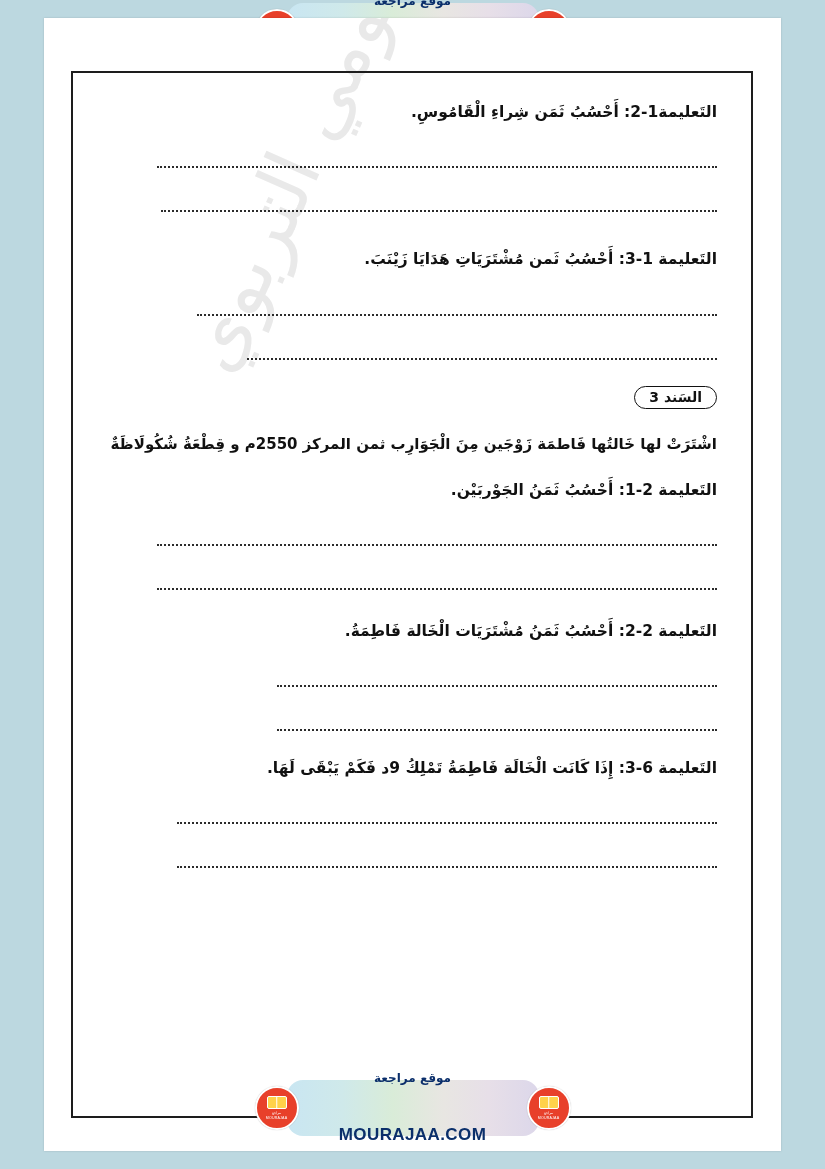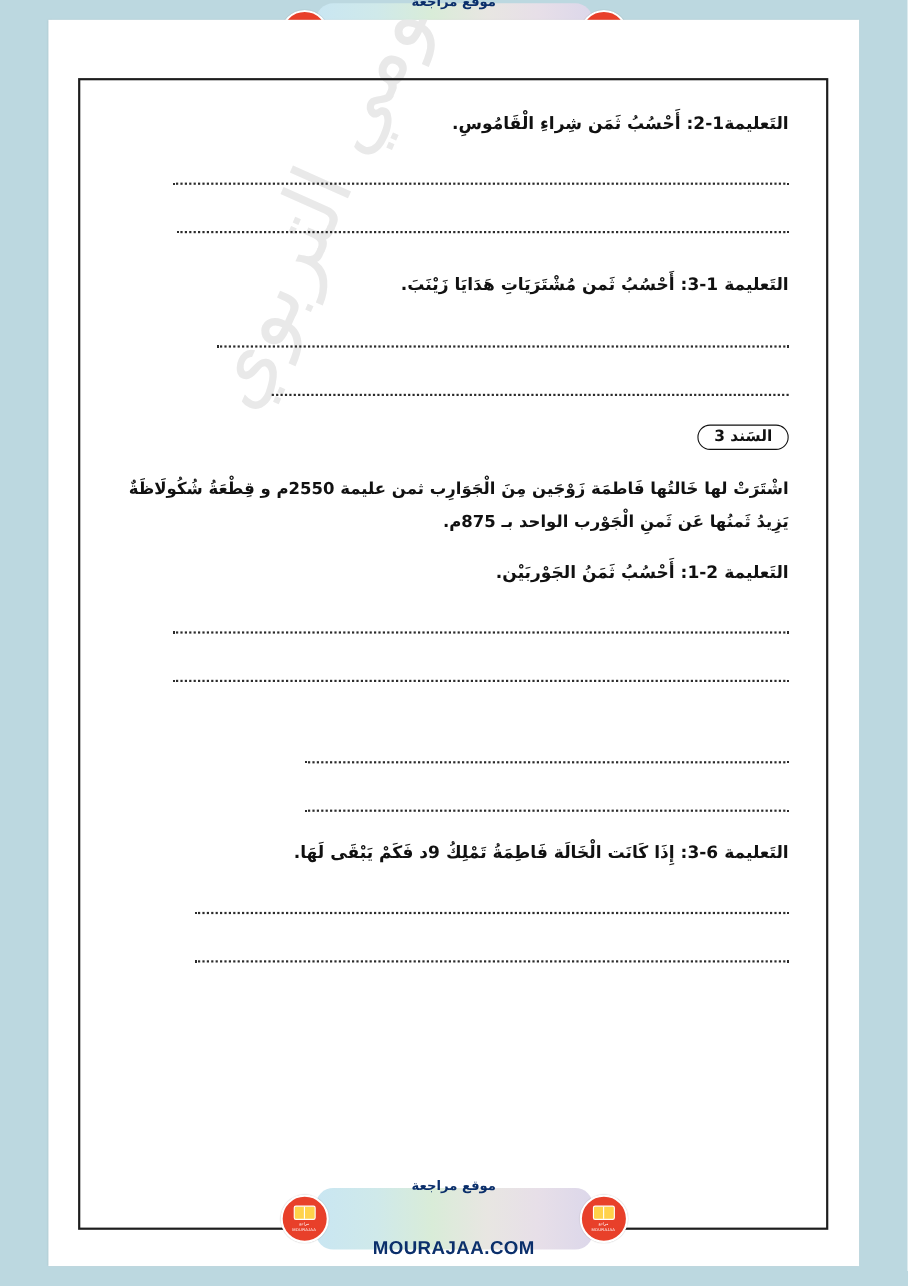--- a/index.html
+++ b/index.html
@@ -247,36 +247,36 @@
         <div class="dots w-xshort"></div>
       </div>
 
       <div class="sp-26"></div>
 
       <div class="pill-row">
         <span class="pill">السَند 3</span>
       </div>
       <div class="sp-20"></div>
       <p class="body-text">
-        <span>اشْتَرَتْ لها خَالتُها فَاطمَة زَوْجَين مِنَ الْجَوَارِب ثمن عليمة 2550م و قِطْعَةُ شُكُولَاظَةٌ</span>
-        <span class="l2">يَزِيدُ ثَمنُها عَن ثَمنِ الْجَوْرب الواحد  بـ 875م.</span>
+        <span>اشْتَرَتْ لها خَالتُها فَاطمَة زَوْجَين مِنَ الْجَوَارِب ثمن المركز 2550م و قِطْعَةُ شُكُولَاظَةٌ</span>
       </p>
 
       <div class="sp-20"></div>
 
       <p class="q">التَعليمة 2-1: أَحْسُبُ ثَمَنُ الجَوْربَيْن.</p>
       <div class="sp-42"></div>
       <div class="ans-group">
         <div class="dots w-full"></div>
         <div class="sp-42"></div>
         <div class="dots w-full"></div>
       </div>
 
       <div class="sp-30"></div>
 
+      <p class="q">التَعليمة 2-2: أَحْسُبُ ثَمَنُ مُشْتَرَيَات الْخَالة فَاطِمَةُ.</p>
       <div class="sp-42"></div>
       <div class="ans-group">
         <div class="dots w-tiny"></div>
         <div class="sp-42"></div>
         <div class="dots w-tiny"></div>
       </div>
 
       <div class="sp-26"></div>
 
       <p class="q">التَعليمة 6-3: إِذَا كَانَت الْخَالَة فَاطِمَةُ تَمْلِكُ 9د فَكَمْ يَبْقَى لَهَا.</p>

